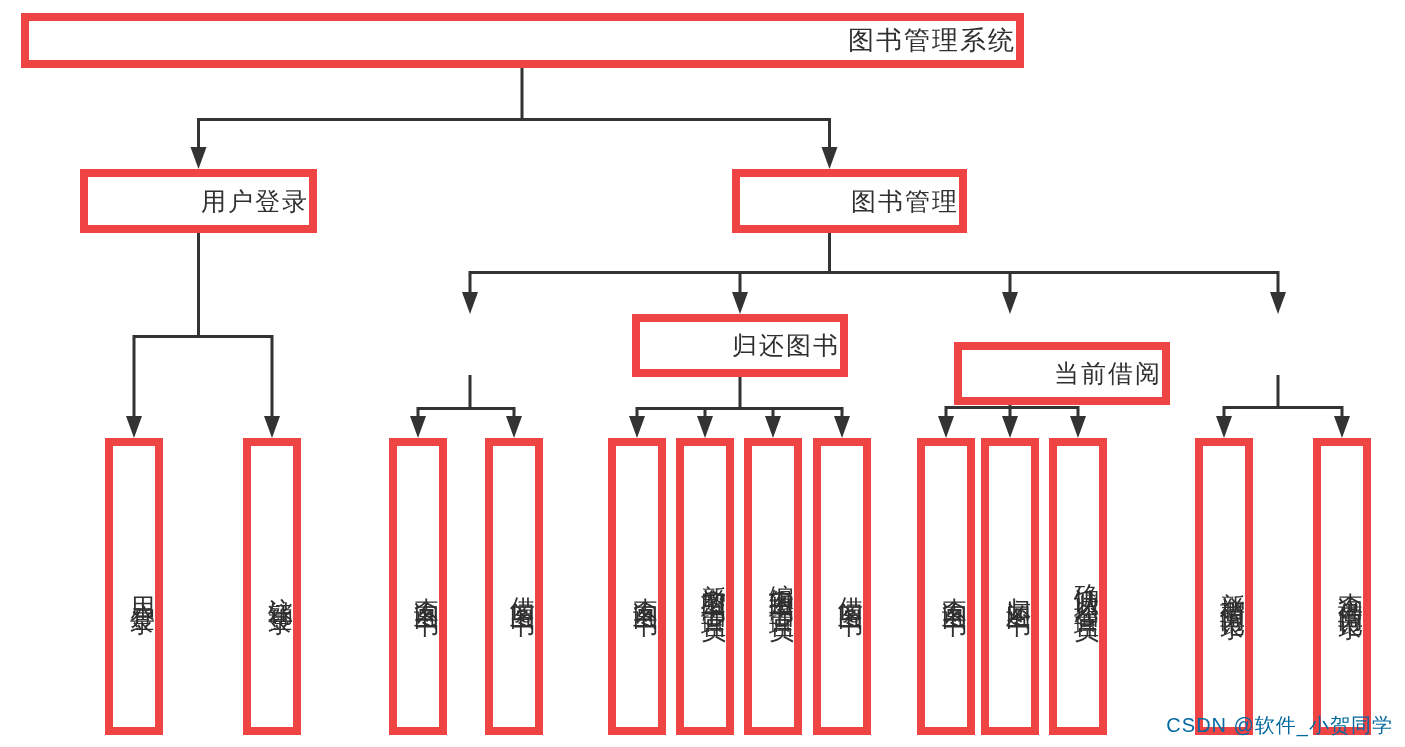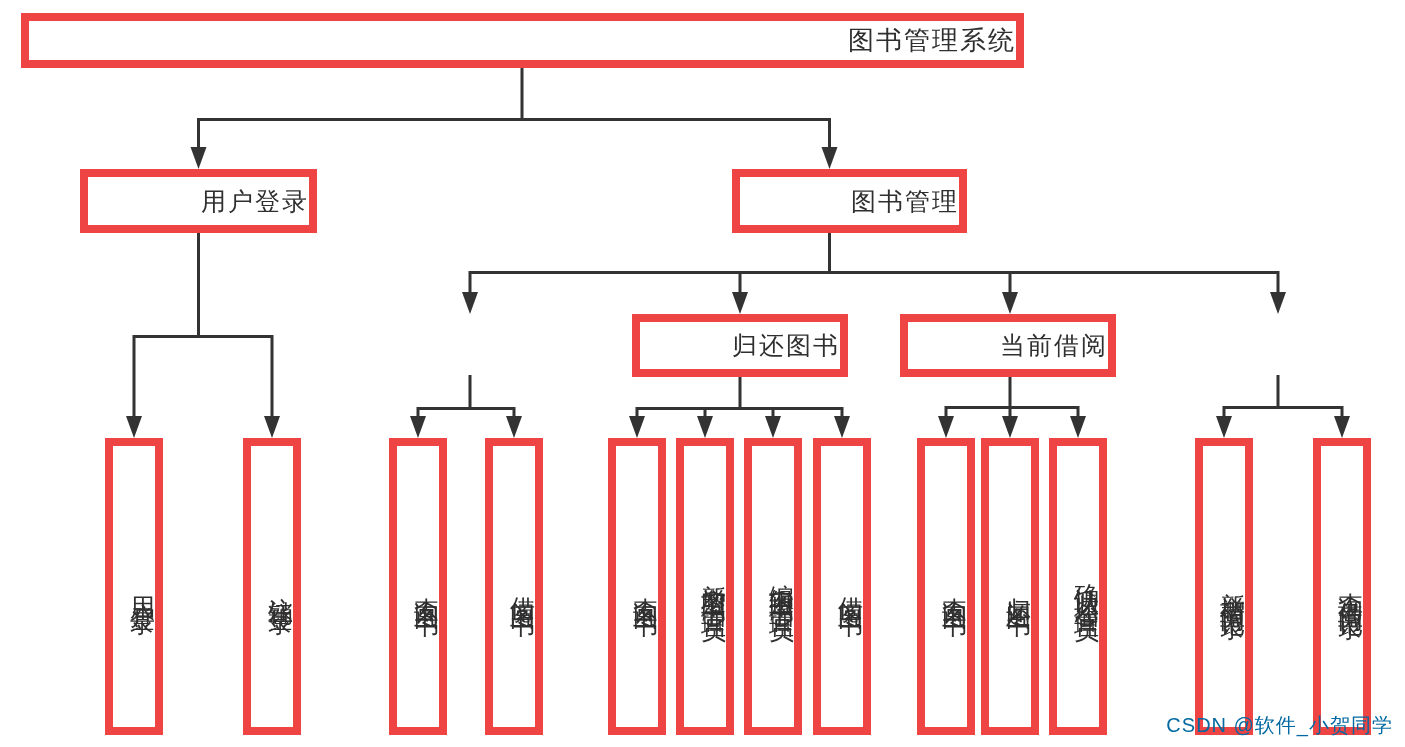--- a/index.html
+++ b/index.html
@@ -106,21 +106,21 @@
   <div class="node lvl2" style="left:80px;">
     <span class="hlabel">用户登录</span>
   </div>
   <div class="node lvl2" style="left:712px; width:235px;margin-left:20px;">
     <span class="hlabel">图书管理</span>
   </div>
 
   <div class="node lvl3" style="left:632px;">
     <span class="hlabel">归还图书</span>
   </div>
-  <div class="node lvl3" style="left:900px;">
+  <div class="node lvl3" style="left:954px;margin-top:28px;">
     <span class="hlabel">当前借阅</span>
   </div>
 
   <div class="node leaf" style="left:105px;">
     <span class="vlabel">用户登录</span>
   </div>
   <div class="node leaf" style="left:243px;">
     <span class="vlabel">注销登录</span>
   </div>
 

